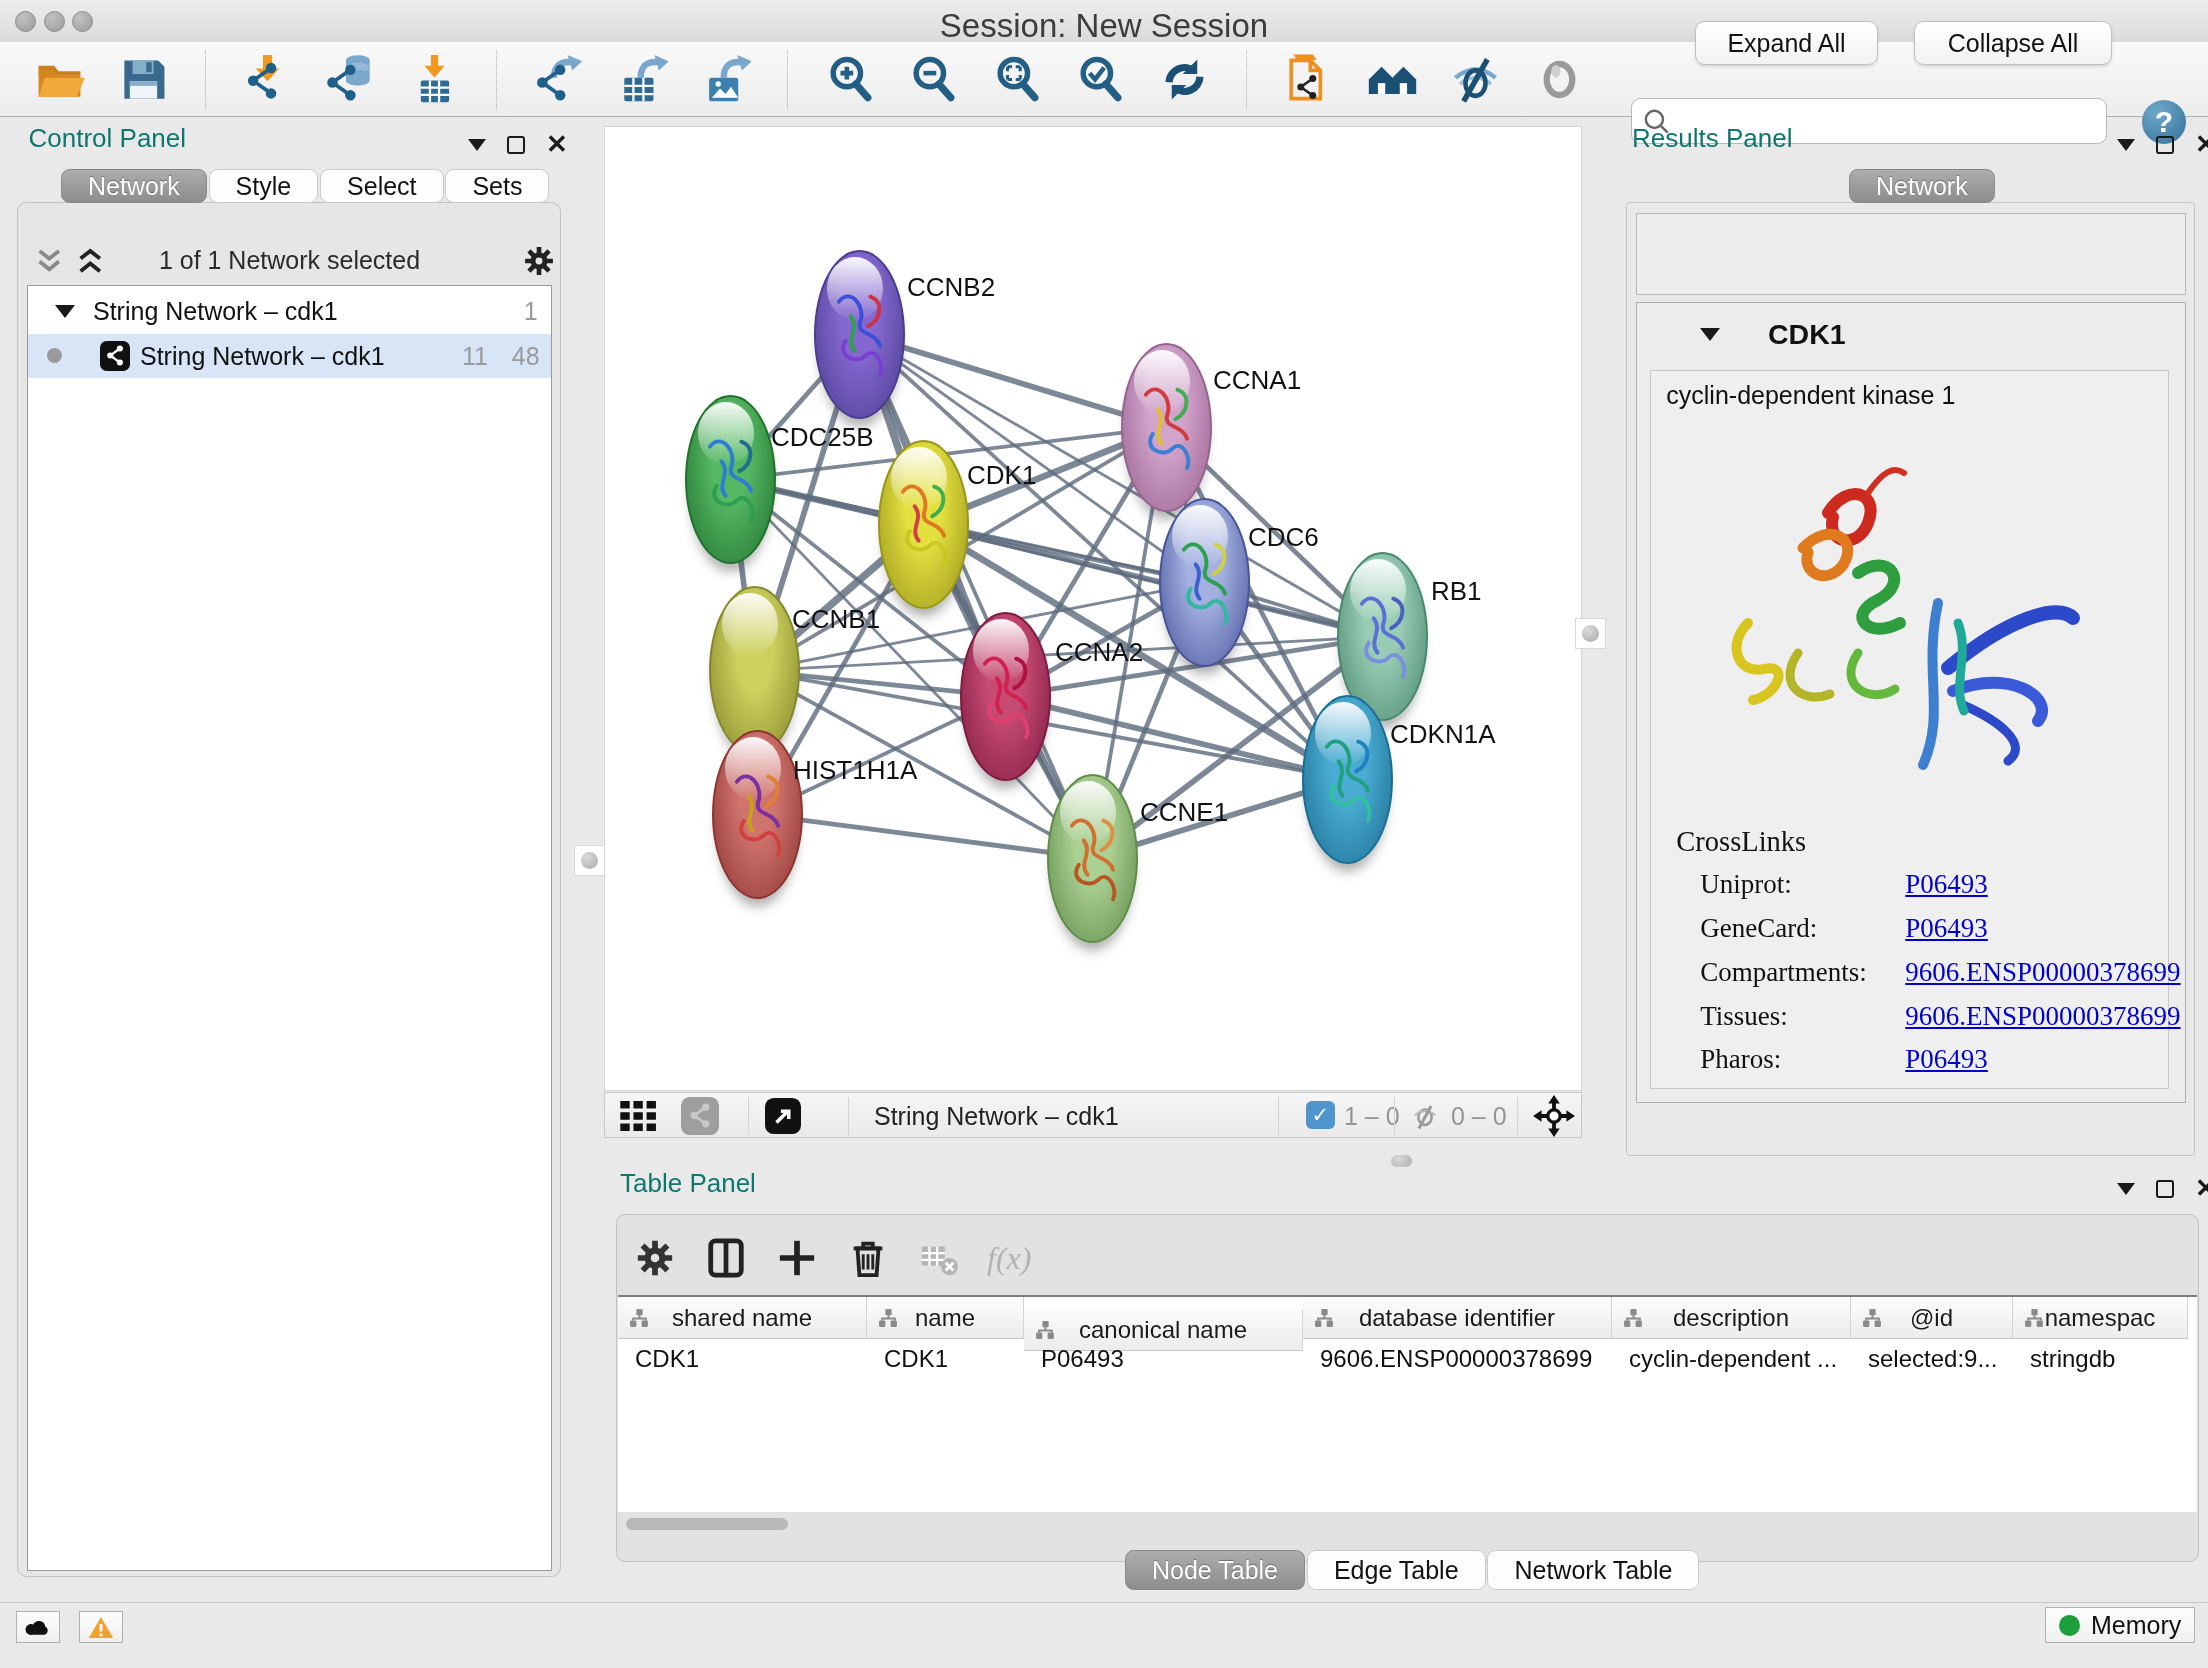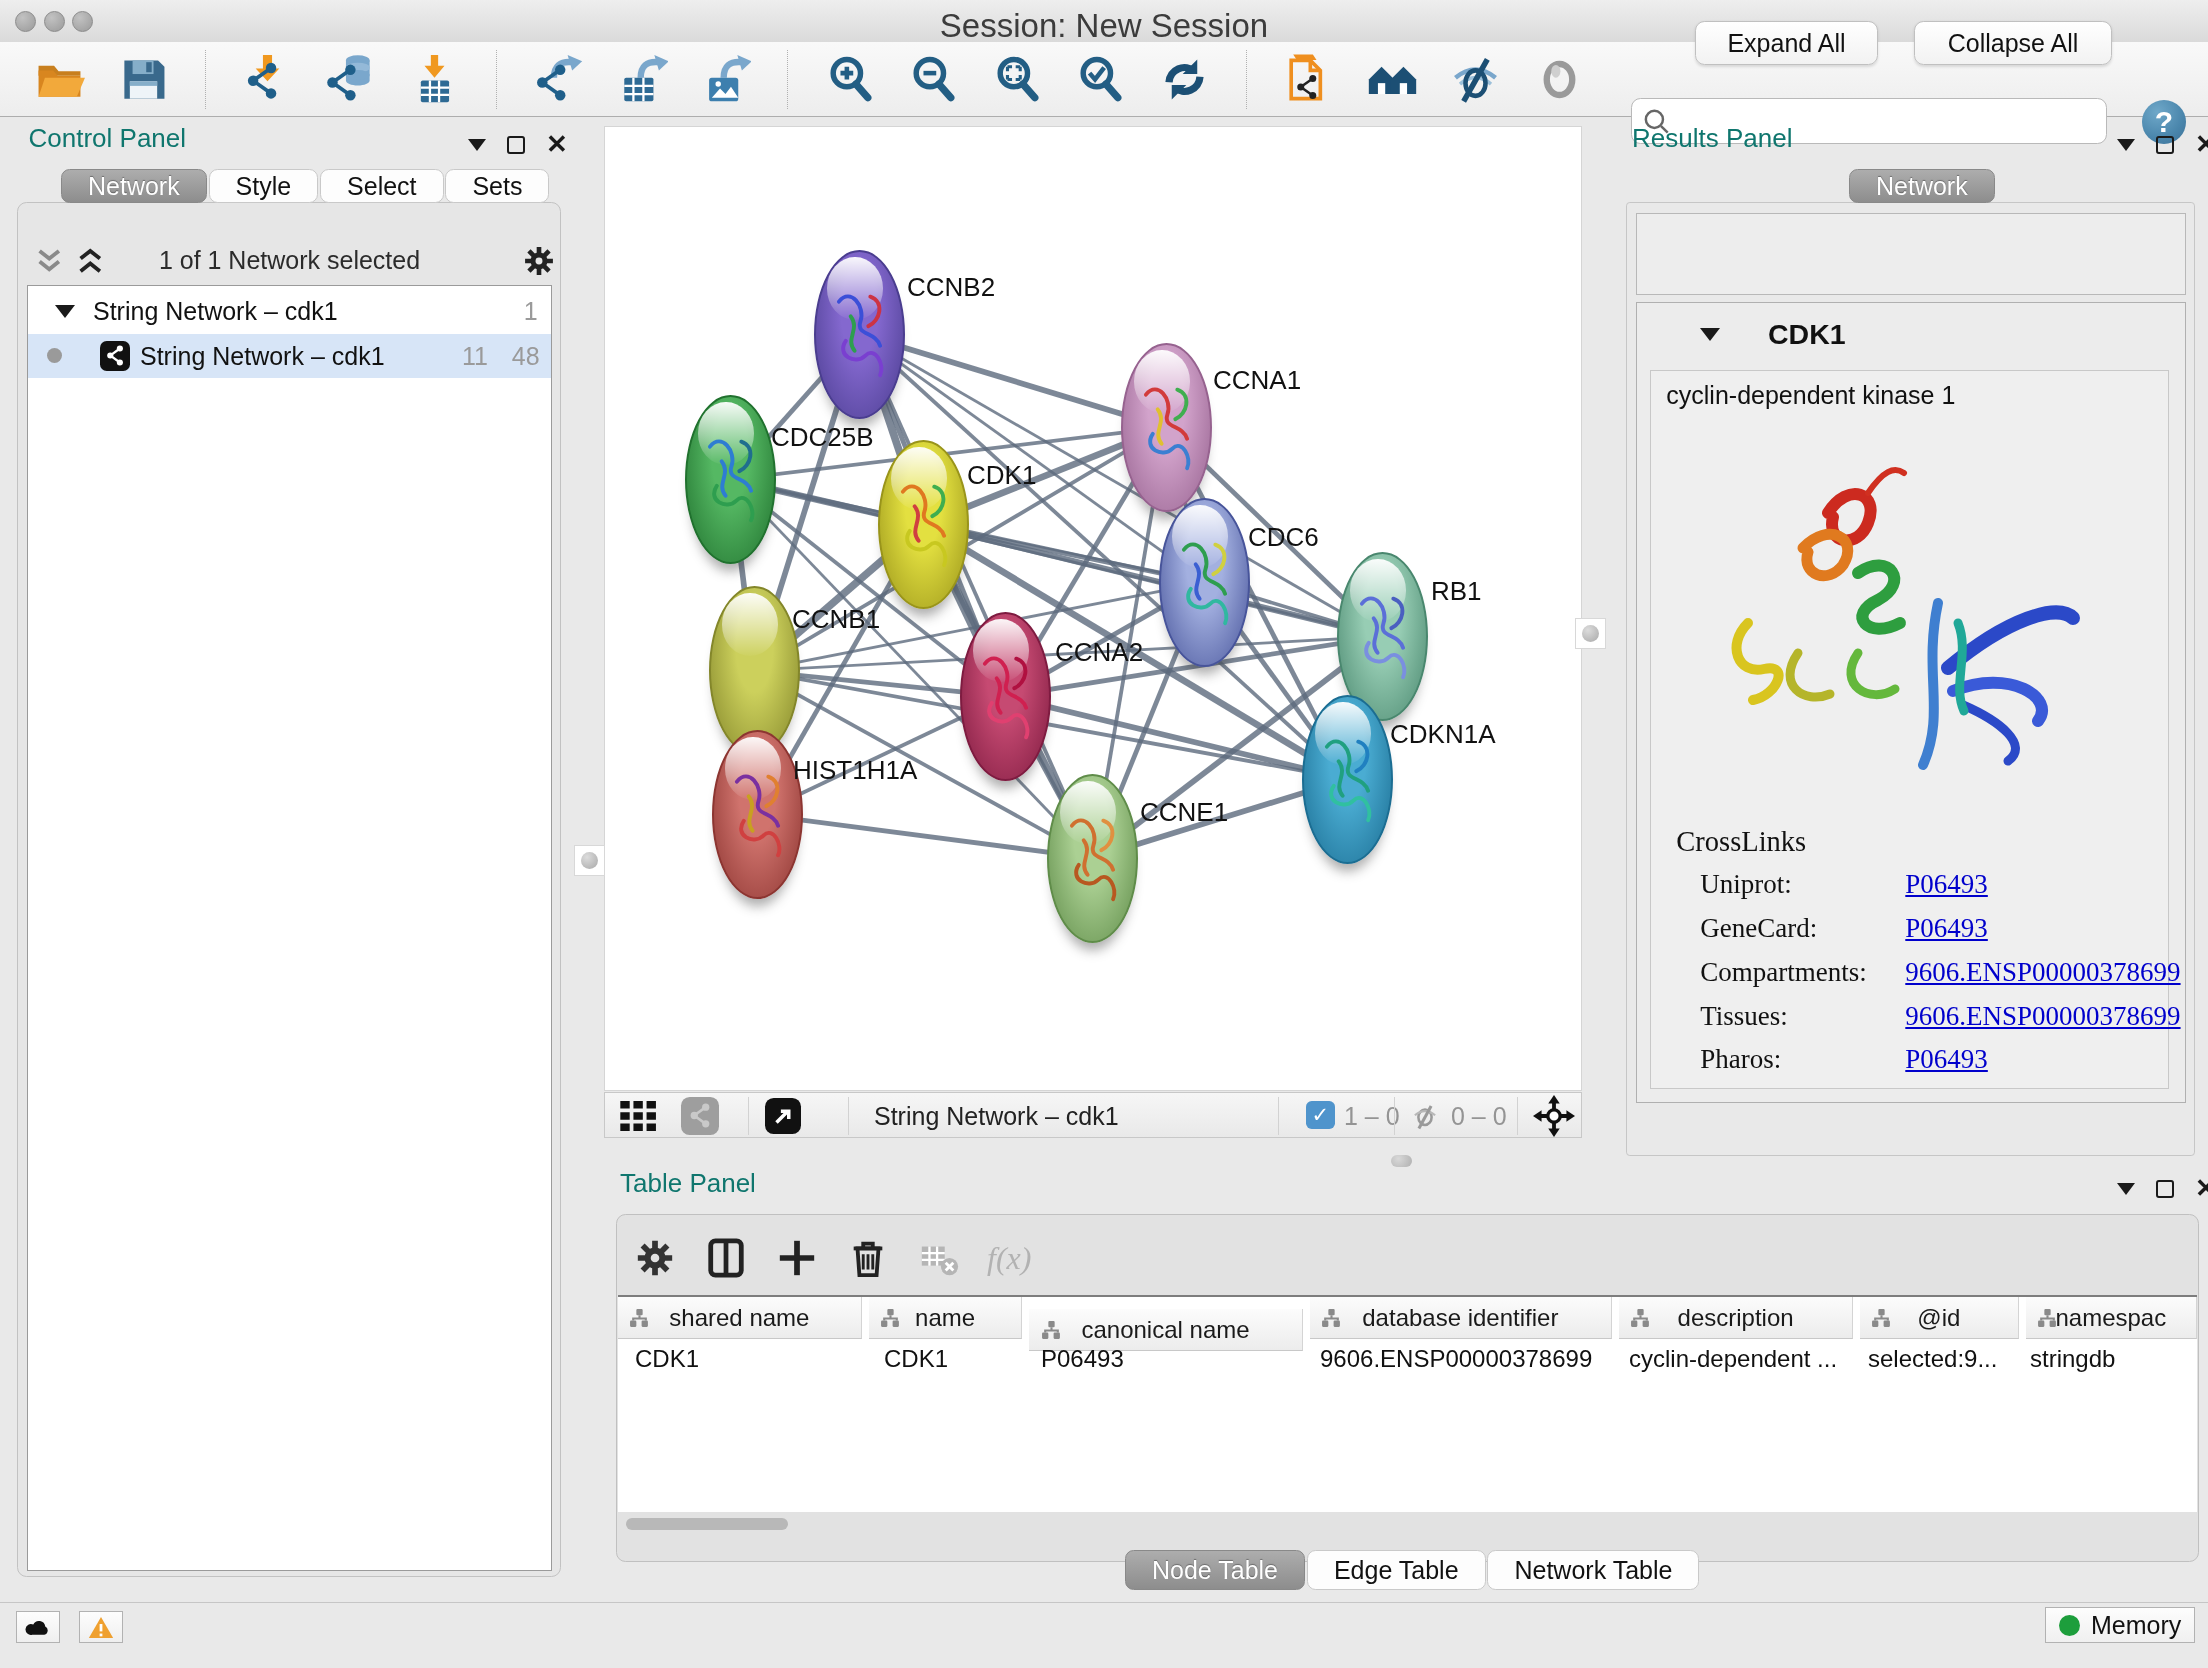--- a/index.html
+++ b/index.html
@@ -103,21 +103,21 @@
   .xl-row{position:absolute;left:49px;font-family:"Liberation Serif",serif;font-size:27px;color:#111;width:457px;}
   .xl-row a{position:absolute;left:205px;top:0;color:#0000cc;text-decoration:underline;white-space:nowrap;}
   
   .tp-box{left:616px;top:1214px;width:1583px;height:348px;background:#e2e2e2;
     border:1.9px solid #c0c0c0;border-radius:9.5px;box-sizing:border-box;}
   .tp-toolbar{position:absolute;left:15px;top:9.5px;height:67px;display:flex;align-items:center;gap:25px;}
   .tp-toolbar .tbtn{width:46px;height:46px;}
   .tp-toolbar .tbtn svg{width:42px;height:42px;}
   .fx{font-family:"Liberation Serif",serif;font-style:italic;font-size:32px;color:#b2b2b2;}
   .tbl{left:618px;top:1295px;width:1579px;height:217px;background:#fff;border-top:2.9px solid #7d7d7d;box-sizing:border-box;}
-  .tbl-hdr{position:absolute;left:0;top:0;height:42px;width:100%;display:flex;gap:7px;}
+  .tbl-hdr{position:absolute;left:0;top:0;height:42px;width:100%;display:flex;}
   .th{position:relative;height:42px;background:linear-gradient(#fcfcfc,#ececec);
     border-right:1.9px solid #d4d4d4;border-bottom:1.9px solid #c8c8c8;box-sizing:border-box;
     display:flex;align-items:center;justify-content:center;font-size:24px;color:#1a1a1a;}
   .th svg{position:absolute;left:11.4px;top:10.5px;}
   .tr{position:absolute;left:0;top:42px;height:40px;width:100%;display:flex;}
   .td{height:40px;box-sizing:border-box;padding-left:17px;display:flex;align-items:center;
     font-size:24px;color:#111;white-space:nowrap;overflow:hidden;}
   .hscroll{left:626px;top:1518px;width:162px;height:12.4px;border-radius:6.7px;background:#b8b8b8;}
   .tp-tabs{left:1125px;top:1550px;display:flex;}
   .tp-tabs .tab{height:40px;}

